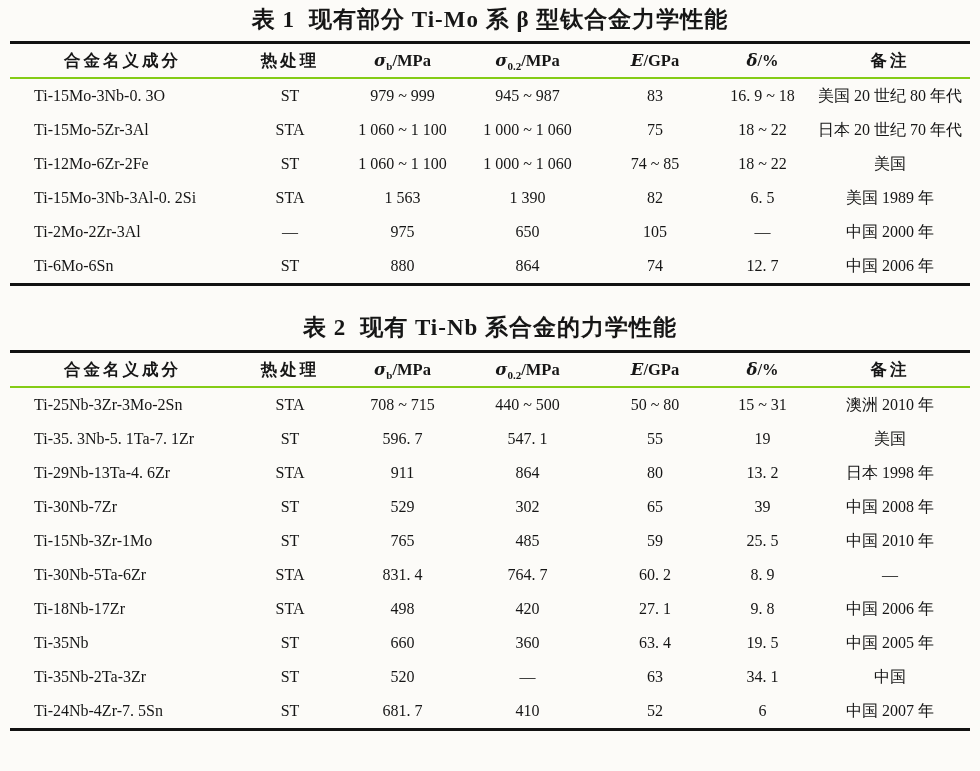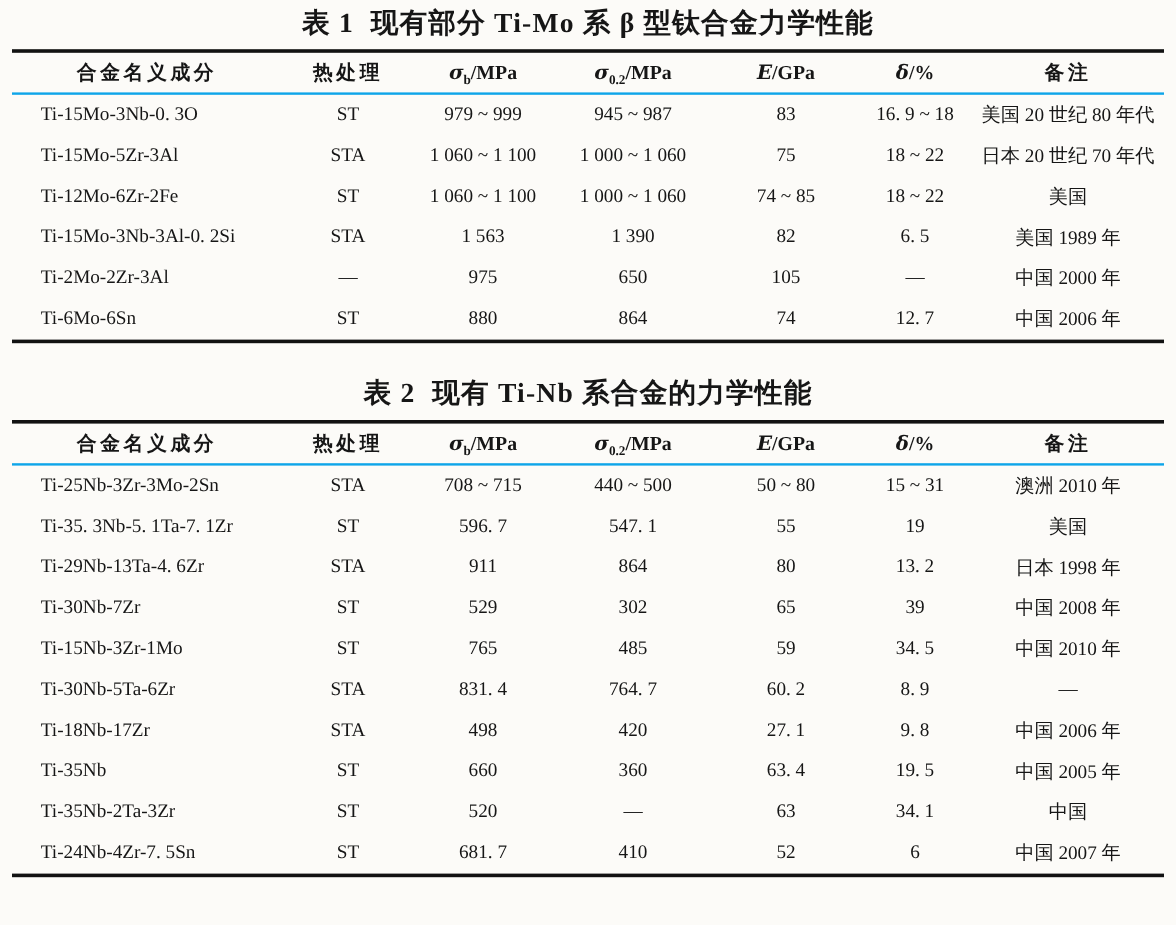--- a/index.html
+++ b/index.html
@@ -37,21 +37,21 @@
     border-collapse: collapse;
     table-layout: fixed;
     border-top: 3px solid #121212;
     border-bottom: 3px solid #121212;
   }
   table.sci-table thead th {
     height: 33px;
     font-size: 16.5px;
     font-weight: bold;
     text-align: center;
-    border-bottom: 2px solid #0ea5e9;
+    border-bottom: 2px solid #84cc16;
     padding: 0;
     vertical-align: middle;
   }
   table.sci-table thead th.cjk { letter-spacing: 3px; }
   table.sci-table tbody td {
     height: 34px;
     font-size: 16px;
     text-align: center;
     padding: 0;
     vertical-align: middle;
@@ -222,21 +222,21 @@
             <td class="col-modulus">65</td>
             <td class="col-elongation">39</td>
             <td class="col-note">中国 2008 年</td>
           </tr>
           <tr>
             <td class="col-alloy">Ti-15Nb-3Zr-1Mo</td>
             <td class="col-heat">ST</td>
             <td class="col-sigma-b">765</td>
             <td class="col-sigma-02">485</td>
             <td class="col-modulus">59</td>
-            <td class="col-elongation">34. 5</td>
+            <td class="col-elongation">25. 5</td>
             <td class="col-note">中国 2010 年</td>
           </tr>
           <tr>
             <td class="col-alloy">Ti-30Nb-5Ta-6Zr</td>
             <td class="col-heat">STA</td>
             <td class="col-sigma-b">831. 4</td>
             <td class="col-sigma-02">764. 7</td>
             <td class="col-modulus">60. 2</td>
             <td class="col-elongation">8. 9</td>
             <td class="col-note">—</td>

